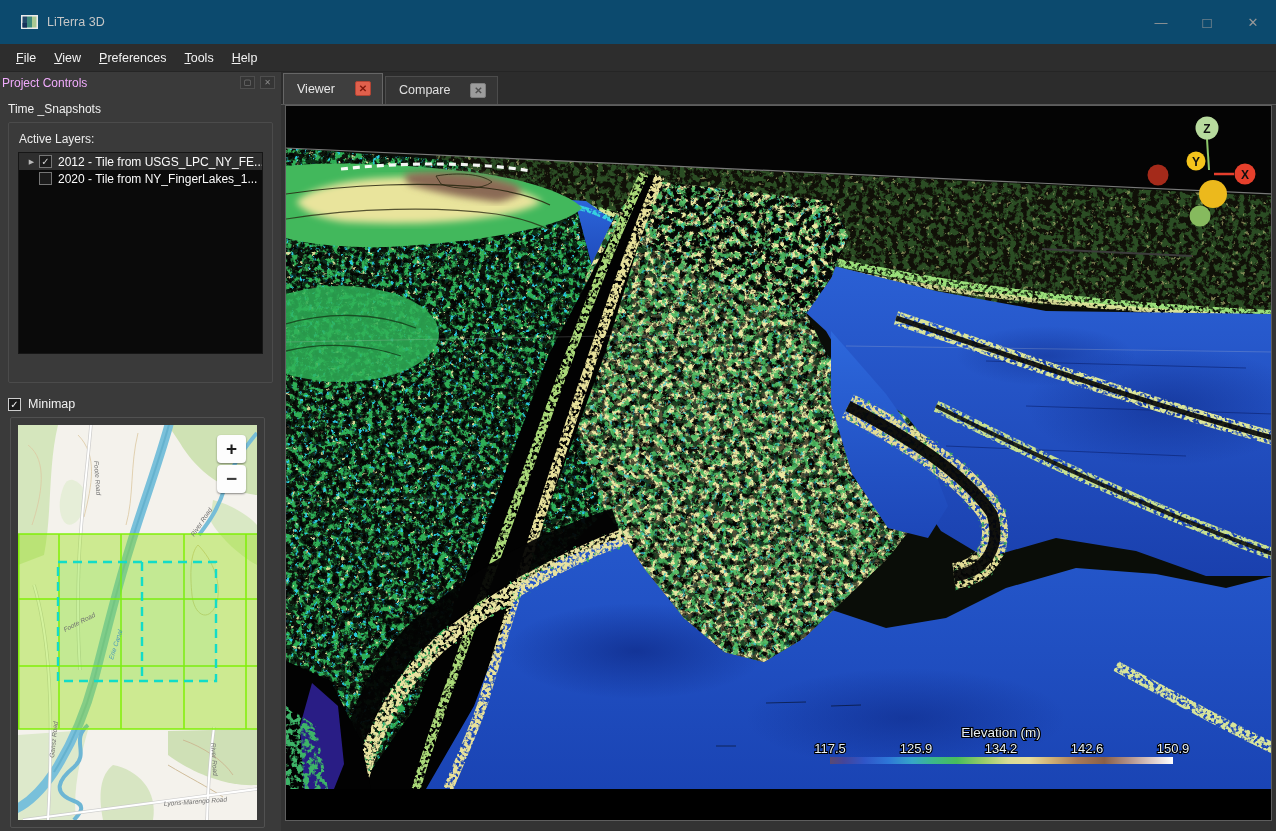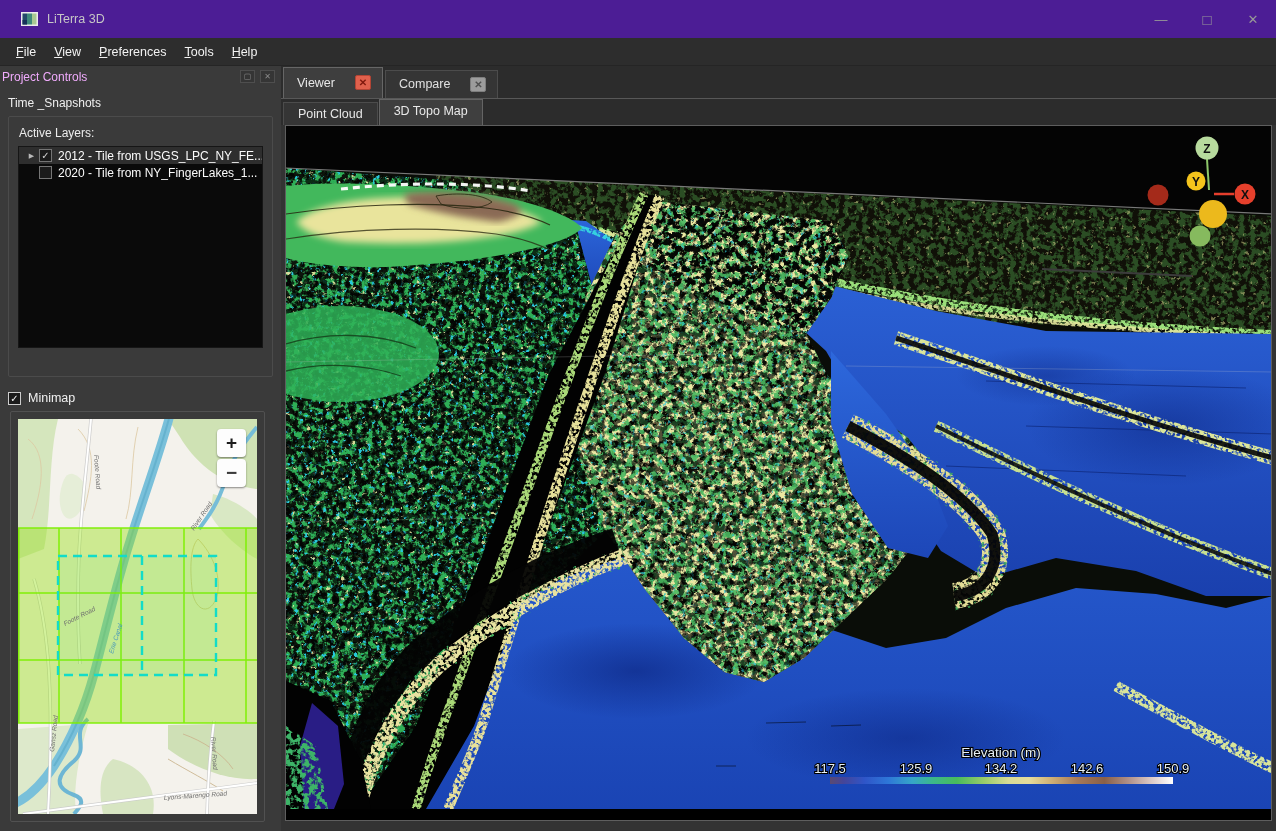--- a/index.html
+++ b/index.html
@@ -1,21 +1,21 @@
 <!DOCTYPE html>
 <html><head>
 <meta charset="utf-8">
 <style>
   * { box-sizing: border-box; margin: 0; padding: 0; }
   html,body { width:1276px; height:831px; overflow:hidden; background:#3a3a3a;
     font-family:"Liberation Sans", sans-serif; color:#e8e8e8; }
   .window { width:1276px; height:831px; display:flex; flex-direction:column; background:#3a3a3a; }
 
   
-  .titlebar { height:38px; background:#4c1d95; display:flex; align-items:center; flex:0 0 auto;text-align:center; }
+  .titlebar { height:44px; background:#0c4a6e; display:flex; align-items:center; flex:0 0 auto;text-align:center; }
   .app-icon { margin-left:21px; width:17px; height:14px; }
   .title-text { margin-left:9px; font-size:12.5px; color:#c6c6c6; }
   .win-controls { margin-left:auto; display:flex; height:100%; }
   .win-btn { width:46px; height:100%; display:flex; align-items:center; justify-content:center;
     color:#989898; font-size:13px; }
 
   
   .menubar { height:28px; background:#2d2d2d; display:flex; align-items:center; padding-left:7px;
     border-bottom:1px solid #252525; flex:0 0 auto; }
   .menu-item { display:inline-block; padding:5px 9px; font-size:12.5px; color:#f2f2f2; }
@@ -225,24 +225,20 @@
     <div class="main-area">
       <div class="doc-tabs">
         <div class="doc-tab active">
           <span>Viewer</span>
           <span class="close-box red">✕</span>
         </div>
         <div class="doc-tab inactive">
           <span>Compare</span>
           <span class="close-box gray">✕</span>
         </div>
-      </div>
-      <div class="view-tabs">
-        <div class="view-tab">Point Cloud</div>
-        <div class="view-tab active">3D Topo Map</div>
       </div>
 
       <div class="viewport">
         <svg viewBox="0 0 987 683">
           <defs>
             <filter id="spkY">
                 <feTurbulence type="fractalNoise" baseFrequency="0.13" numOctaves="4" seed="7" result="t"></feTurbulence>
                 <feColorMatrix in="t" type="matrix" values="0 0 0 0 0 0 0 0 0 0 0 0 0 0 0 7 0 0 0 -2.9" result="a"></feColorMatrix>
                 <feComposite in="SourceGraphic" in2="a" operator="in"></feComposite>
               </filter>

